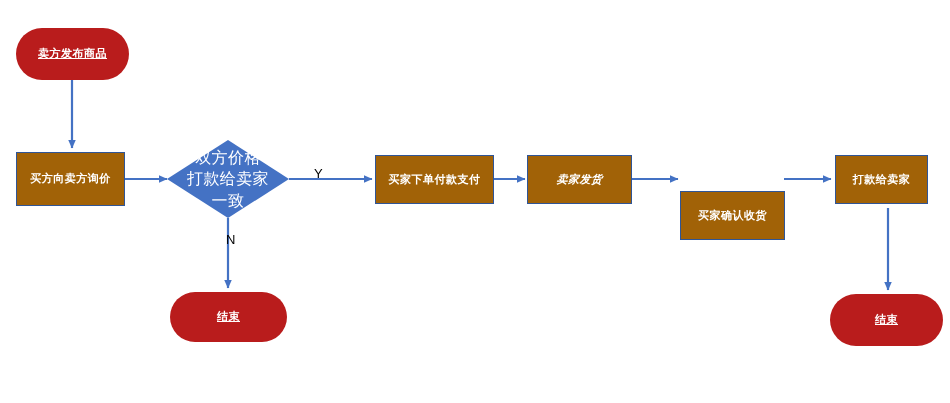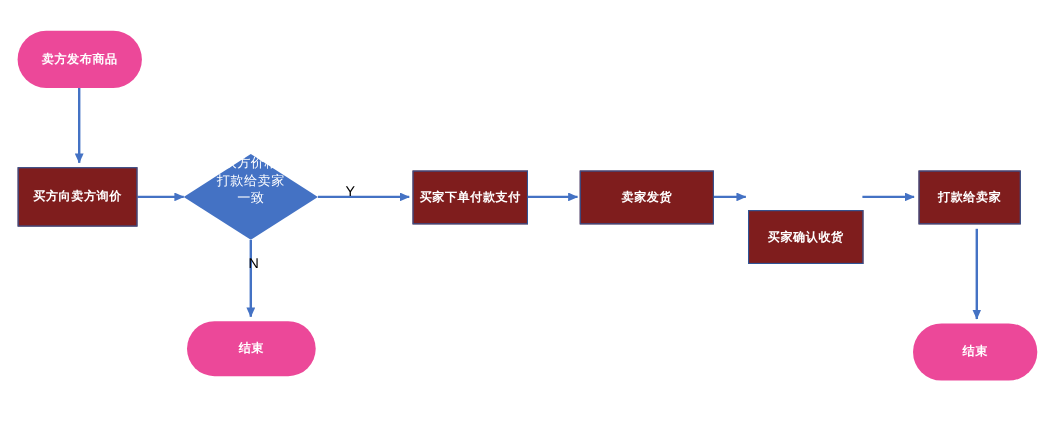--- a/index.html
+++ b/index.html
@@ -25,49 +25,50 @@
     align-items: center;
     justify-content: center;
     text-align: center;
     color: #ffffff;
     font-size: 11px;
     line-height: 1.25;
     letter-spacing: 0.5px;
     font-weight: 600;
   }
   .terminator {
-    background: #ec4899;
+    background: #b91c1c;
     border-radius: 26px;
+    text-decoration: underline;
   }
   .process {
-    background: #7f1d1d;
+    background: #a16207;
     border: 1px solid #2F5597;
     justify-content: center;
   }
   .decision-wrap {
     position: absolute;
   }
   .decision-shape {
     position: absolute;
     left: 0;
     top: 0;
     width: 100%;
     height: 100%;
   }
   .decision-label {
     position: absolute;
     left: 0;
     top: 0;
     width: 100%;
     height: 100%;
     display: flex;
-    align-items: flex-start;
+    align-items: center;
     justify-content: center;
     color: #ffffff;
-    font-size: 12px;
+    font-size: 16px;
     line-height: 1.35;
     text-align: center;
     letter-spacing: 0.4px;
     pointer-events: none;
   }
   
   .conn {
     position: absolute;
   }
   .edge-label {
@@ -121,25 +122,25 @@
     </svg>
     <div class="decision-label">
       <div>
         <div>双方价格</div>
         <div>打款给卖家</div>
         <div>一致</div>
       </div>
     </div>
   </div>
 
-  <div class="node process" style="left:375px; top:155px; width:105px; height:49px;">
+  <div class="node process" style="left:375px; top:155px; width:119px; height:49px;">
     <span>买家下单付款支付</span>
   </div>
 
-  <div class="node process" style="left:527px; top:155px; width:122px; height:49px;">
+  <div class="node process" style="left:527px; top:155px; width:105px; height:49px;font-style:italic;">
     <span>卖家发货</span>
   </div>
 
   <div class="node process" style="left:680px; top:155px; width:105px; height:49px;margin-top:36px;">
     <span>买家确认收货</span>
   </div>
 
   <div class="node process" style="left:835px; top:155px; width:93px; height:49px;">
     <span>打款给卖家</span>
   </div>

